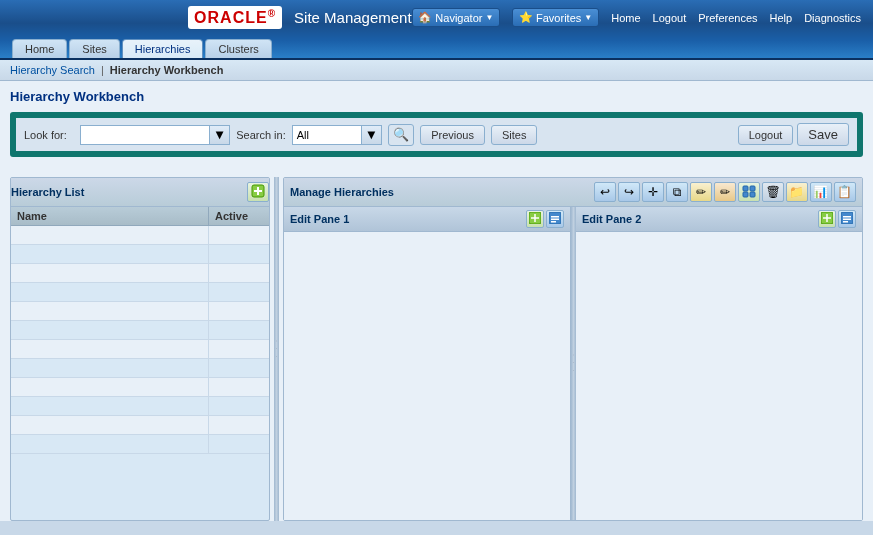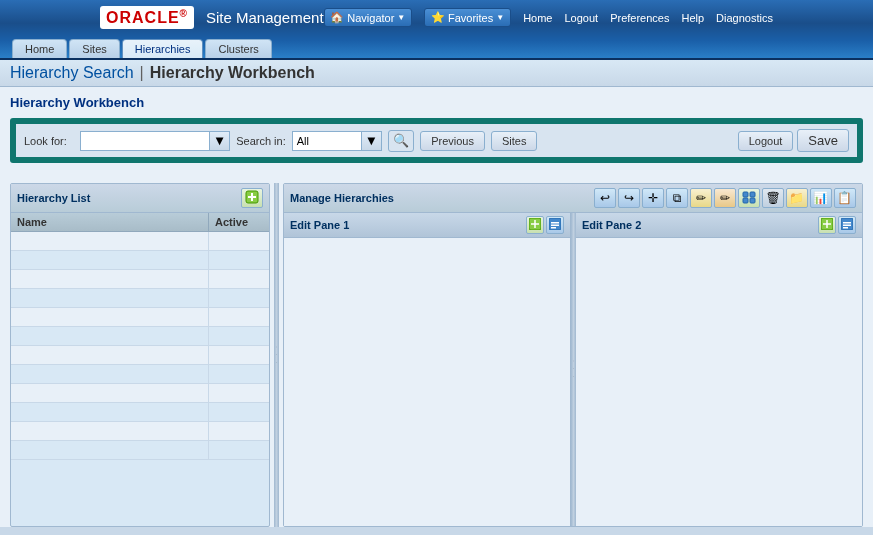--- a/index.html
+++ b/index.html
@@ -7,21 +7,21 @@
 
     
     .header {
       background: linear-gradient(180deg, #2a6db5 0%, #1a4e8a 40%, #1a5fa8 70%, #2a7fc8 100%);
       padding: 6px 12px 0 12px;
       border-bottom: 2px solid #0a3060;
     }
     .header-top {
       display: flex;
       align-items: center;
-      justify-content: center;
+      justify-content: flex-end;
       padding-bottom: 6px;
     }
     .oracle-logo {
       display: flex;
       align-items: center;
       gap: 12px;
     }
     .oracle-logo-box {
       background: white;
       border-radius: 3px;
@@ -83,21 +83,21 @@
       background: linear-gradient(180deg, #e8f2fa 0%, #d8eaf7 100%);
       font-weight: normal;
       color: #003080;
       border-color: #6090c0;
     }
 
     
     .breadcrumb {
       background: linear-gradient(180deg, #d8e8f5 0%, #c8d8e8 100%);
       padding: 4px 10px;
-      font-size: 16px;
+      font-size: 11px;
       display: flex;
       gap: 6px;
       border-bottom: 1px solid #a0b8d0;
     }
     .breadcrumb a { color: #0050a0; text-decoration: none; }
     .breadcrumb-sep { color: #606060; }
     .breadcrumb-current { color: #333; font-weight: bold; }
 
     
     .main-content {
@@ -233,21 +233,21 @@
       border-radius: 2px;
       width: 260px;
       min-width: 260px;
       display: flex;
       flex-direction: column;
     }
     .panel-header {
       display: flex;
       align-items: center;
       justify-content: space-between;
-      padding: 4px 6px;
+      padding: 4px 0;
       background: linear-gradient(180deg, #ccd8e8 0%, #b8ccd8 100%);
       border-bottom: 1px solid #a0b8d0;
     }
     .panel-title {
       font-size: 11px;
       font-weight: bold;
       color: #003060;
     }
     .icon-btn {
       width: 22px;

